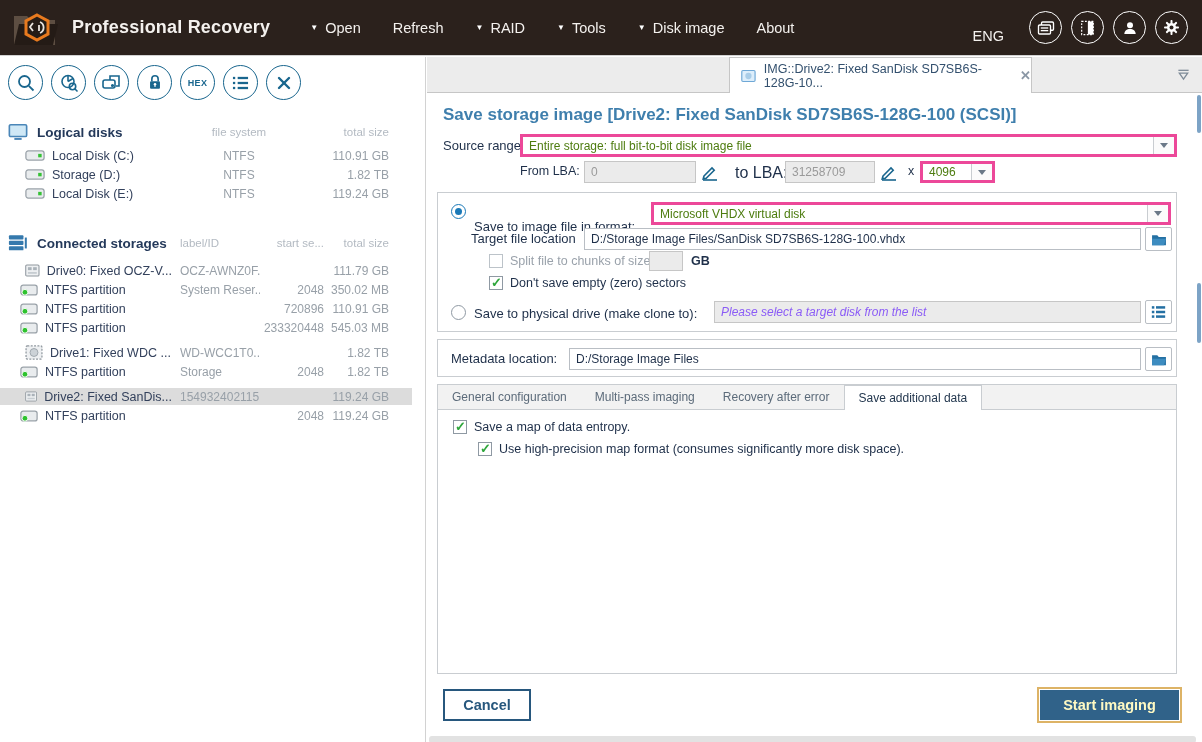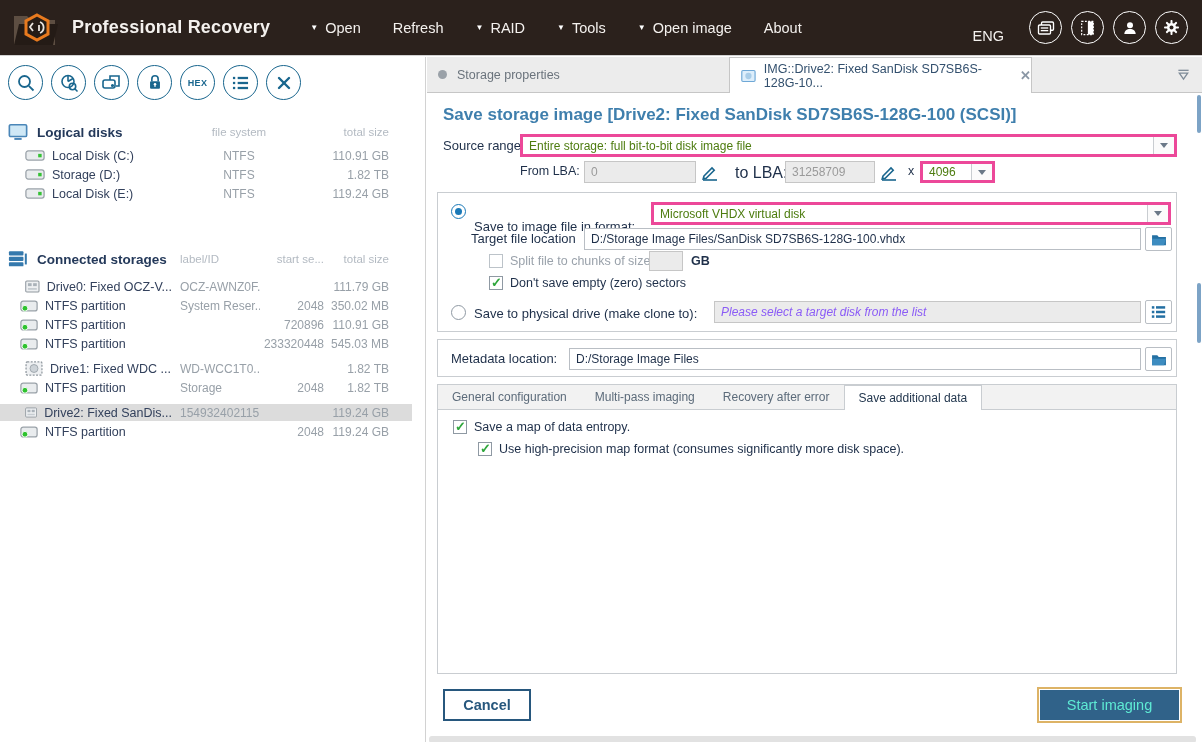--- a/index.html
+++ b/index.html
@@ -74,21 +74,21 @@
   .cb.checked::after { content:"\2713"; position:absolute; left:1px; top:-2px; font-size:13px; font-weight:bold; color:#2fa63c; }
   .cb.dis { border-color:#bcc3c9; }
   .dis-label { color:#9aa2ab; }
 
   
   .cfg-tabs { position:absolute; top:0; left:0; right:0; height:25px; background:#f2f2f2; border-bottom:1px solid #c9cdd1; display:flex; }
   .cfg-tab { padding:0 14px; font-size:12px; color:#5c6b7a; line-height:24px; white-space:nowrap; }
   .cfg-tab.active { background:#fff; border:1px solid #c9cdd1; border-bottom:none; color:#24384f; height:25px; }
 
   .btn-cancel { position:absolute; left:16px; top:596px; width:88px; height:32px; background:#fff; border:2px solid #27577d; color:#27577d; font-weight:bold; font-size:14.5px; font-family:inherit; }
-  .btn-start { position:absolute; left:610px; top:594px; width:145px; height:36px; background:#306289; border:2px solid #ddb366; box-shadow:inset 0 0 0 1px #fff; color:#5eead4; font-weight:normal; font-size:14.5px; font-family:inherit; }
+  .btn-start { position:absolute; left:610px; top:594px; width:145px; height:36px; background:#306289; border:2px solid #ddb366; box-shadow:inset 0 0 0 1px #fff; color:#fef9c3; font-weight:bold; font-size:14.5px; font-family:inherit; }
 
   .vscroll-thumb { position:absolute; right:1px; width:4px; background:#7ca3c6; border-radius:2px; }
   .hscroll { position:absolute; left:2px; right:6px; top:643px; height:7px; background:#e2e2e2; border-radius:3px; }
 </style>
 </head>
 <body>
 
 <div class="app">
 
   <header class="topbar">
@@ -112,21 +112,21 @@
       <span class="menu-item">
           <span class="caret">▼</span>
           <span>RAID</span>
         </span>
       <span class="menu-item">
           <span class="caret">▼</span>
           <span>Tools</span>
         </span>
       <span class="menu-item">
           <span class="caret">▼</span>
-          <span>Open image</span>
+          <span>Disk image</span>
         </span>
       <span class="menu-item">
           <span>About</span>
         </span>
     </nav>
     <div class="top-right">
       <span class="lang">ENG</span>
       <span class="tb-circle">
         <svg width="18" height="16" viewBox="0 0 24 20" fill="none" stroke="#fff" stroke-width="1.8">
           <rect x="6" y="2" width="16" height="11" rx="1.5"></rect>
@@ -262,21 +262,21 @@
                 <rect x="1" y="1" width="20" height="10" rx="2.5" fill="#e9ecee" stroke="#9aa2a9" stroke-width="1.4"></rect>
                 <rect x="14.5" y="4.2" width="3.8" height="3.8" fill="#35c135"></rect>
               </svg>
               <span>Local Disk (E:)</span>
             </span>
           <span class="gval c-center">NTFS</span>
             <span class="gval c-right">119.24 GB</span>
         </div>
       </div>
 
-      <div class="sec-head sgrid" style="margin-top:46px;">
+      <div class="sec-head sgrid" style="margin-top:30px;">
         <span class="ttl">
             <svg width="20" height="18" viewBox="0 0 22 19" fill="#3579ad">
             <rect x="1" y="1" width="16" height="4.6" rx="1"></rect>
               <rect x="1" y="7" width="16" height="4.6" rx="1"></rect>
               <rect x="1" y="13" width="16" height="4.6" rx="1"></rect>
             <rect x="18.5" y="3.5" width="2.2" height="12"></rect>
           </svg>
             <span>Connected storages</span>
           </span>
         <span class="colh c-left">label/ID</span>
@@ -383,24 +383,20 @@
           <span class="gval c-left"></span>
             <span class="gval c-right">2048</span>
             <span class="gval c-right">119.24 GB</span>
         </div>
       </div>
     </aside>
 
     <section class="right">
 
       <div class="tabstrip">
-        <div class="dtab1">
-          <span class="dot-ico"></span>
-          <span>Storage properties</span>
-        </div>
         <div class="dtab2">
           <svg width="17" height="14" viewBox="0 0 19 16">
               <rect x="1" y="1" width="17" height="14" rx="1.5" fill="#ddeefb" stroke="#6fa8d6" stroke-width="1.5"></rect>
               <circle cx="9.5" cy="8" r="4" fill="#a9cde8"></circle>
             </svg>
           <span>IMG::Drive2: Fixed SanDisk SD7SB6S-128G-10...</span>
           <span class="tab-close">✕</span>
         </div>
         <span class="tablist-btn">
           <svg width="13" height="13" viewBox="0 0 14 13" fill="none" stroke="#7e8b98" stroke-width="1.4">

